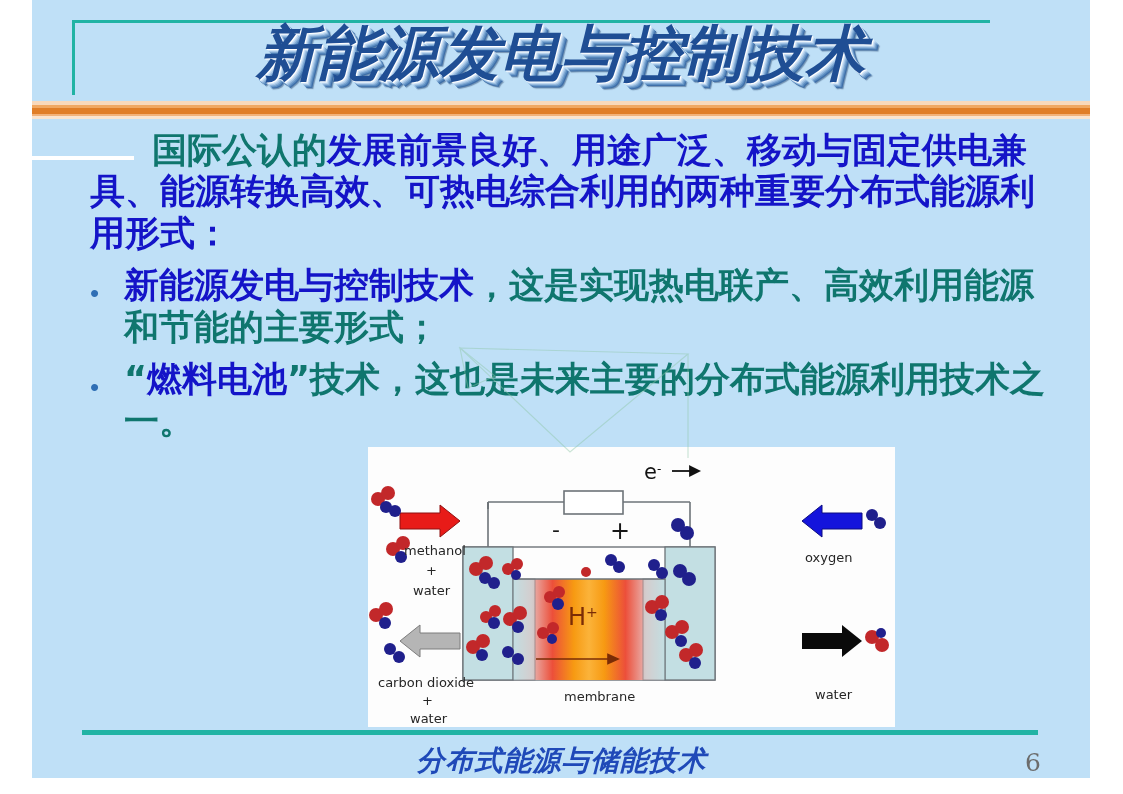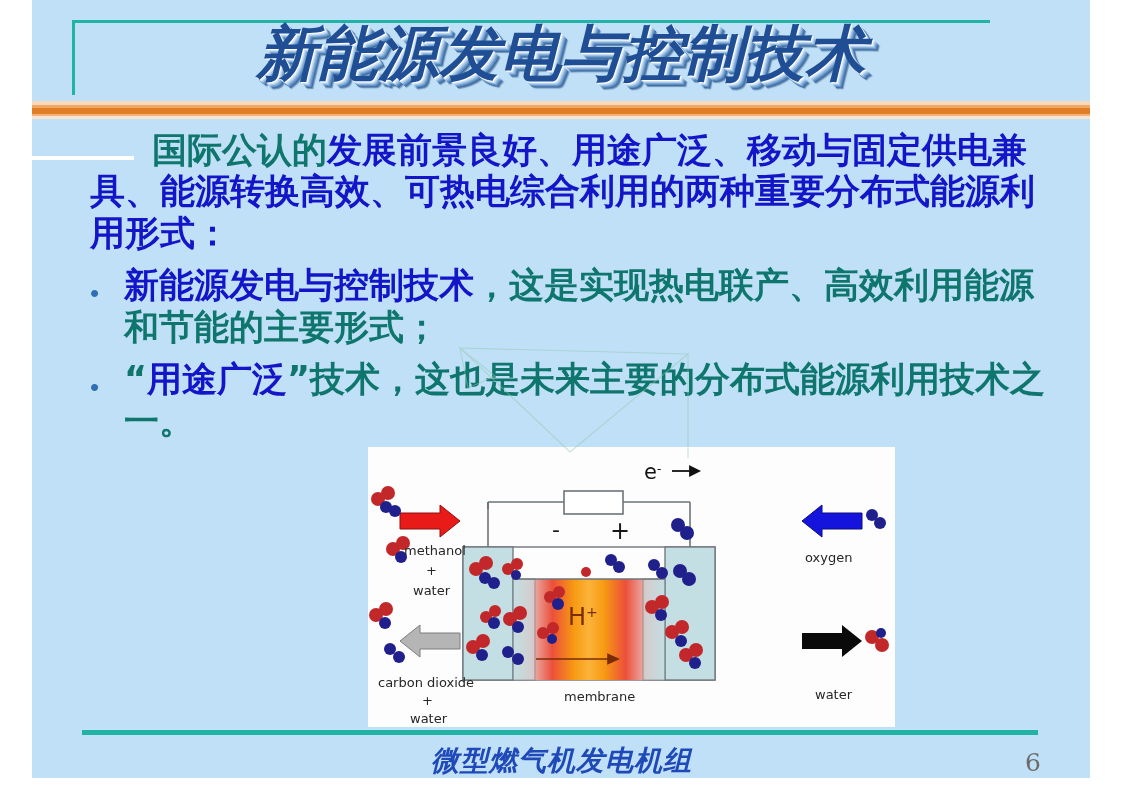--- a/index.html
+++ b/index.html
@@ -243,21 +243,21 @@
       <span class="indent"></span><span class="black">国际公认的</span><span class="blue">发展前景良好、用途广泛、移动与固定供电兼具、能源转换高效、可热电综合利用的两种重要分布式能源利用形式：</span>
     </div>
 
     <div class="bullet-row">
       <div class="bullet-dot">•</div>
       <div class="bullet-text"><span class="blue">新能源发电与控制技术</span><span class="black">，这是实现热电联产、高效利用能源和节能的主要形式；</span></div>
     </div>
 
     <div class="bullet-row">
       <div class="bullet-dot">•</div>
-      <div class="bullet-text"><span class="black">“</span><span class="blue">用途广泛</span><span class="black">”技术，这也是未来主要的分布式能源利用技术之一。</span></div>
+      <div class="bullet-text"><span class="black">“</span><span class="blue">燃料电池</span><span class="black">”技术，这也是未来主要的分布式能源利用技术之一。</span></div>
     </div>
 
   </div>
 
   <svg class="wm-shape" viewBox="0 0 290 120">
     <polygon points="40,8 268,14 150,112" fill="none" stroke="#8fc7a8" stroke-width="1.2"></polygon>
     <polygon points="40,8 75,36 48,48" fill="none" stroke="#8fc7a8" stroke-width="1.2"></polygon>
     <line x1="268" y1="14" x2="268" y2="118" stroke="#8fc7a8" stroke-width="1.2"></line>
   </svg>
 
@@ -457,16 +457,16 @@
       <text x="42" y="276" font-family="DejaVu Sans, sans-serif" font-size="13" fill="#262626">water</text>
 
       <text x="437" y="115" font-family="DejaVu Sans, sans-serif" font-size="13" fill="#262626">oxygen</text>
       <text x="447" y="252" font-family="DejaVu Sans, sans-serif" font-size="13" fill="#262626">water</text>
 
       <text x="196" y="254" font-family="DejaVu Sans, sans-serif" font-size="13" fill="#262626">membrane</text>
     </svg>
   </div>
 
   <div class="footer-rule"></div>
-  <div class="footer-title">微型燃气机发电机组</div>
+  <div class="footer-title">分布式能源与储能技术</div>
   <div class="page-number">6</div>
 
 </div>
 
 </body></html>

